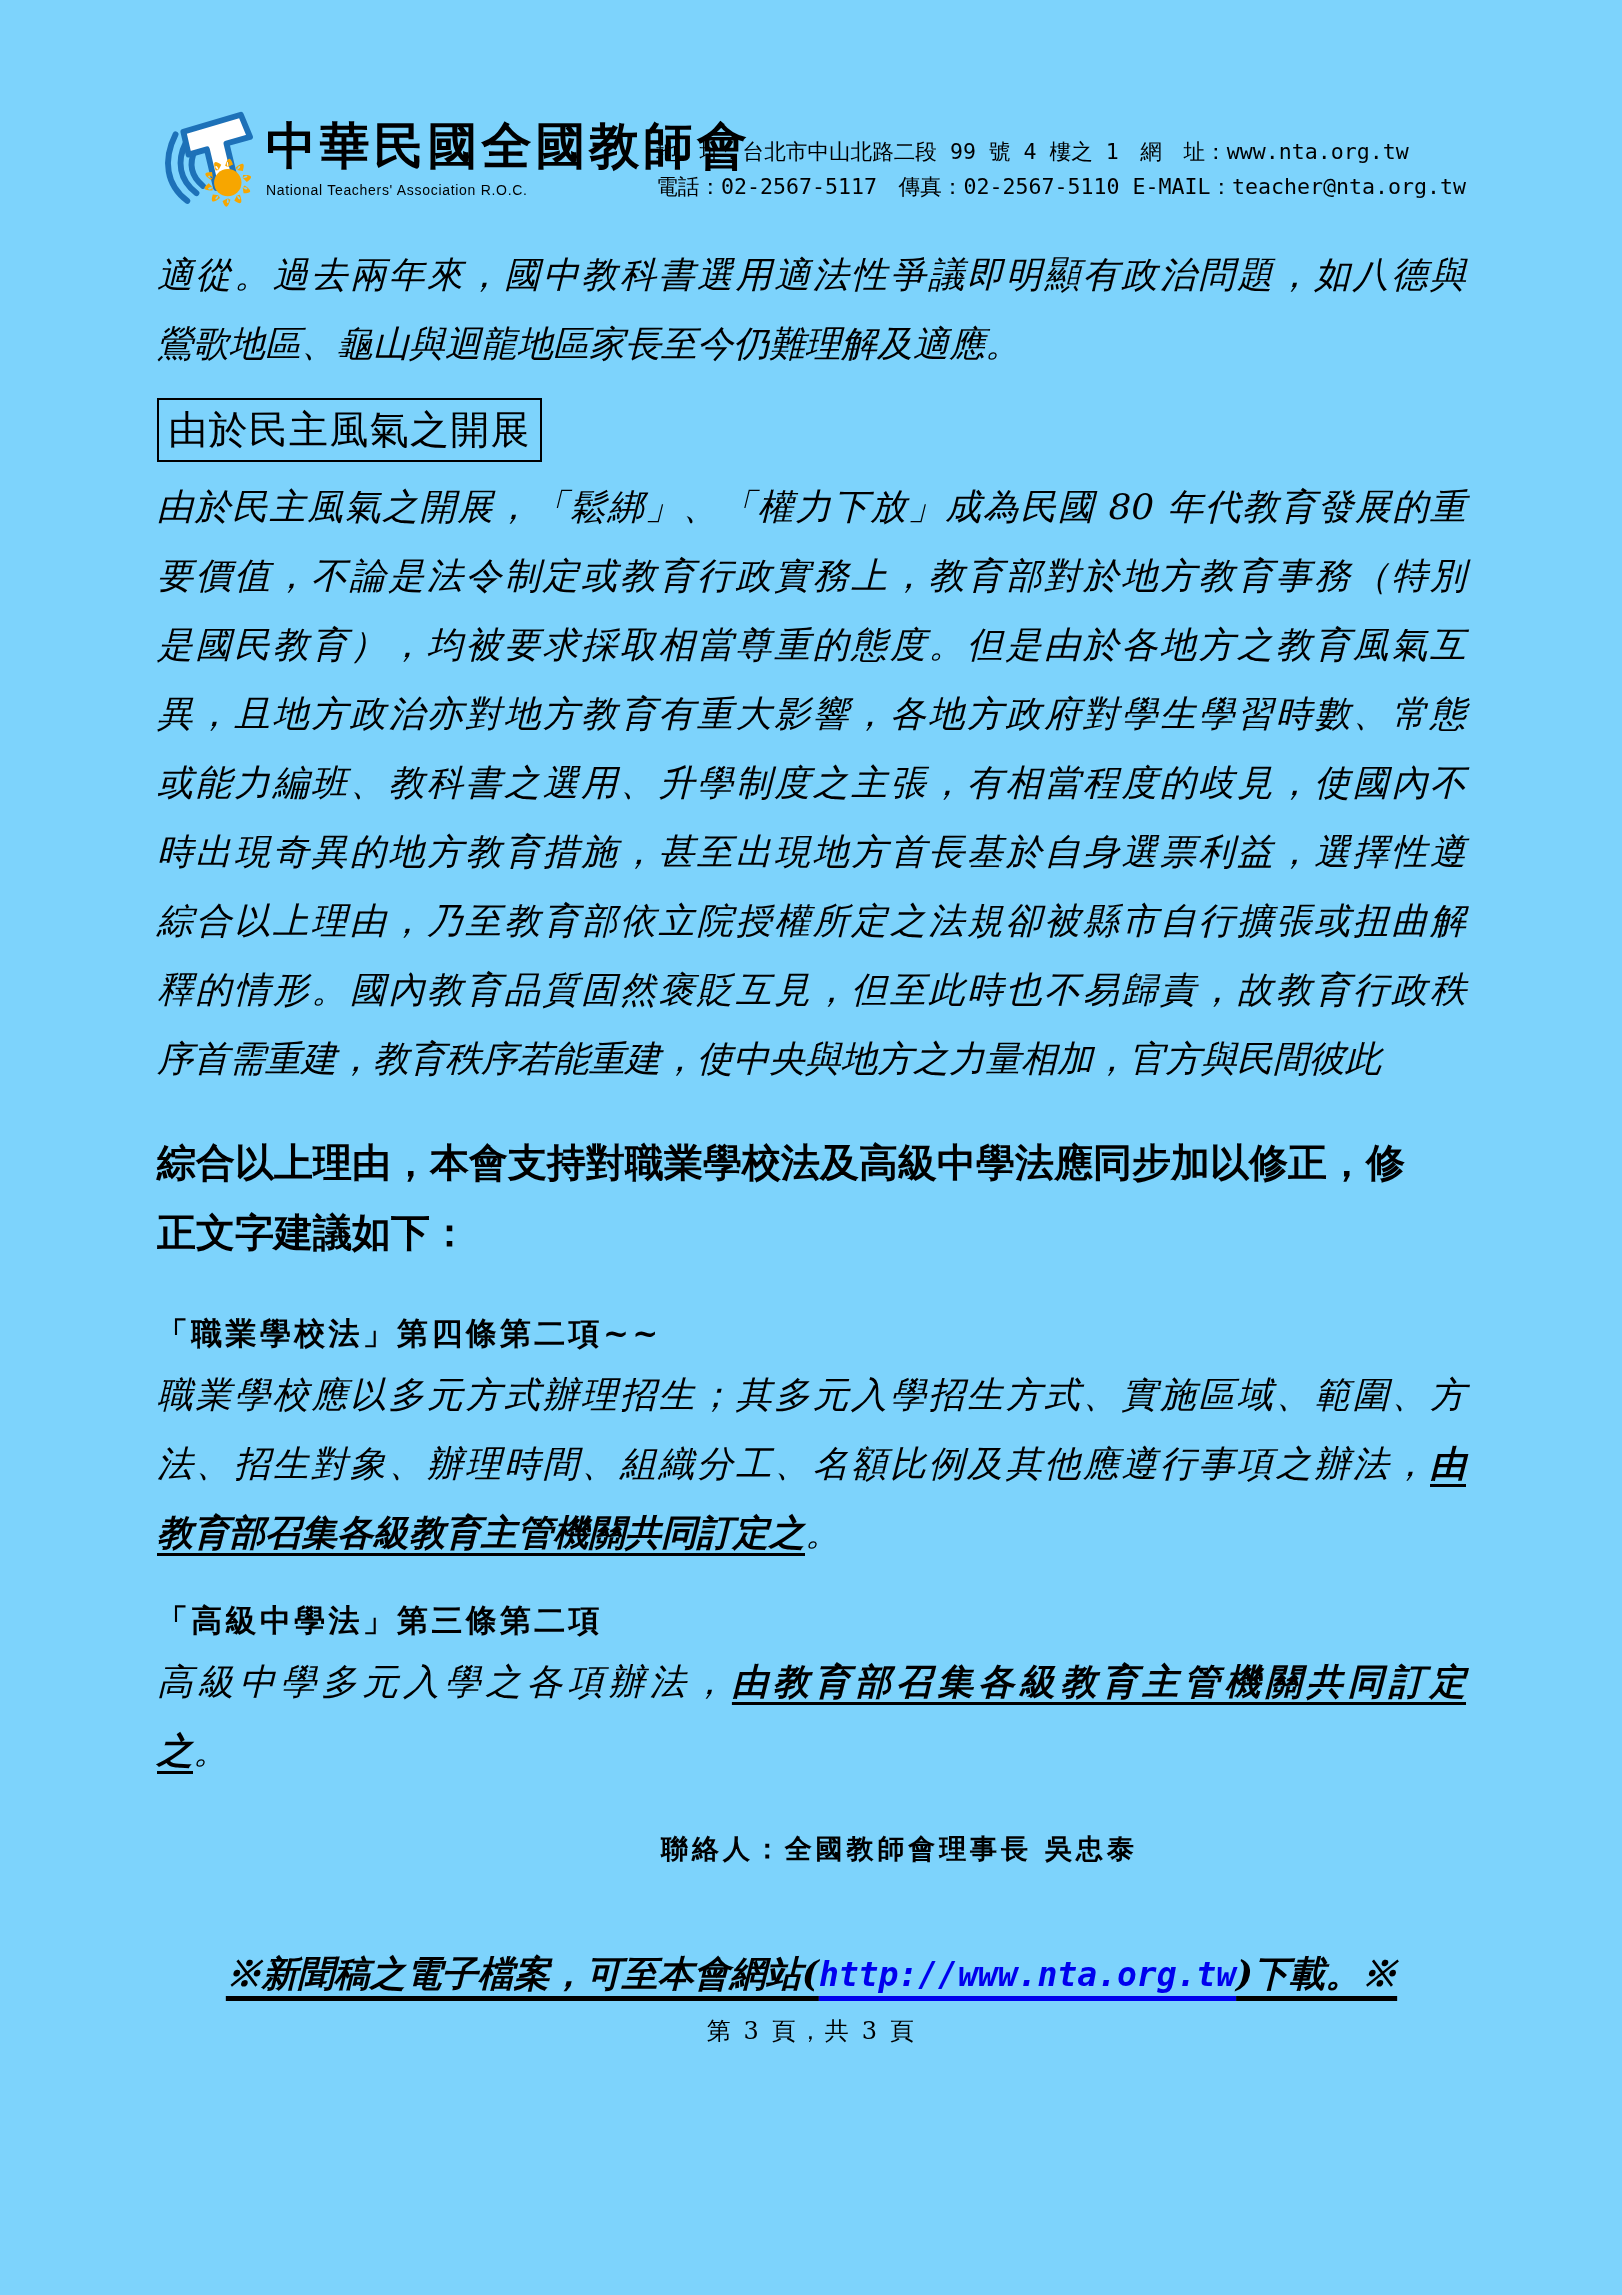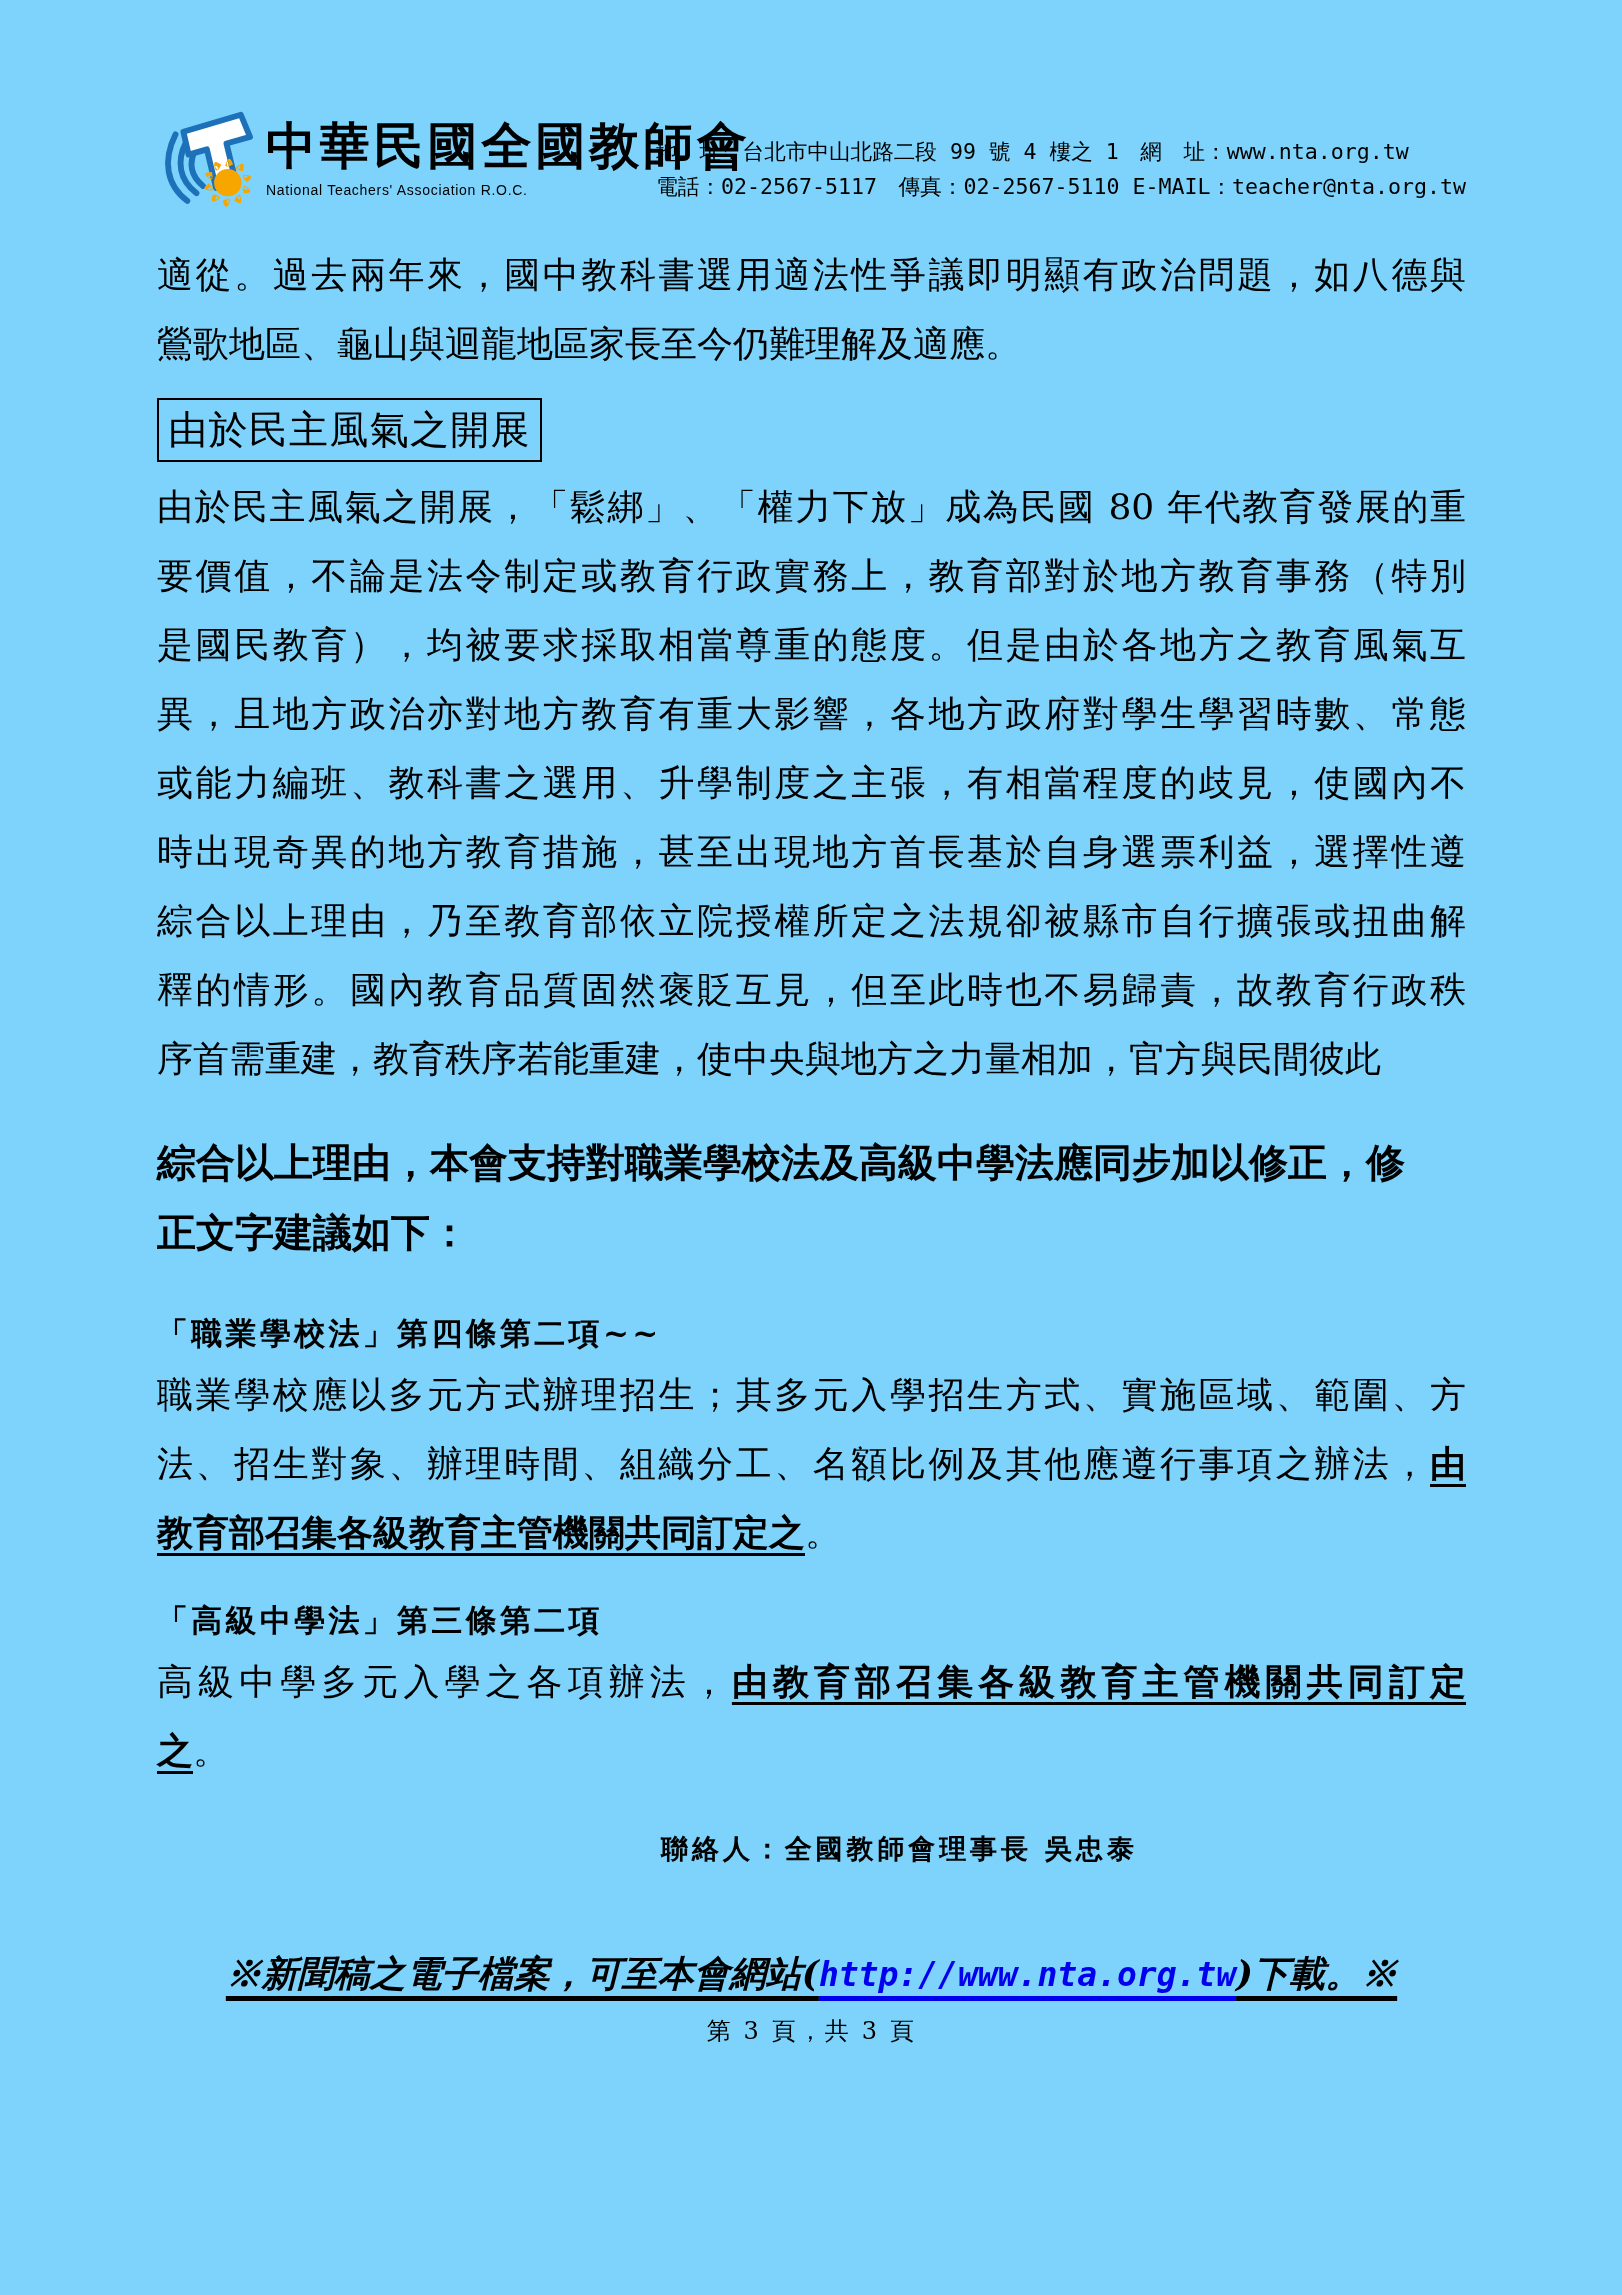--- a/index.html
+++ b/index.html
@@ -18,21 +18,21 @@
   .logo-block { display:flex; align-items:flex-start; width:452px; }
   .logo-icon { width:105px; height:111px; flex:0 0 auto; }
   .logo-names { margin-left:3.9px; padding-top:6.5px; }
   .org-zh { font-size:50px; font-weight:bold; letter-spacing:3.9px; line-height:72px; white-space:nowrap; }
   .org-en { font-size:14px; font-weight:normal; font-family:"Liberation Sans", sans-serif; letter-spacing:0.7px; white-space:nowrap; }
   .contact-block { margin-left:auto; padding-top:31px; font-family:"DejaVu Sans Mono", monospace; font-size:21.6px; line-height:35px; white-space:nowrap; }
 
   
   .para { font-size:36px; }
   .para .line { height:69px; line-height:69px; white-space:nowrap; }
-  .j .line { white-space:normal; text-align:justify; text-align-last:justify; text-justify:inter-character; }
+  .j .line { white-space:normal; text-align:justify; text-align-last:justify; text-justify:inter-character;font-style:italic; }
   .j .line:last-child { text-align-last:left; }
 
   .intro-para { margin-top:18.3px; }
 
   .boxed-heading-wrap { margin-top:19.6px; }
   .boxed-heading {
     display:inline-block;
     border:2.6px solid #000;
     padding:3.9px 9.2px;
     font-size:39px; line-height:52px;

